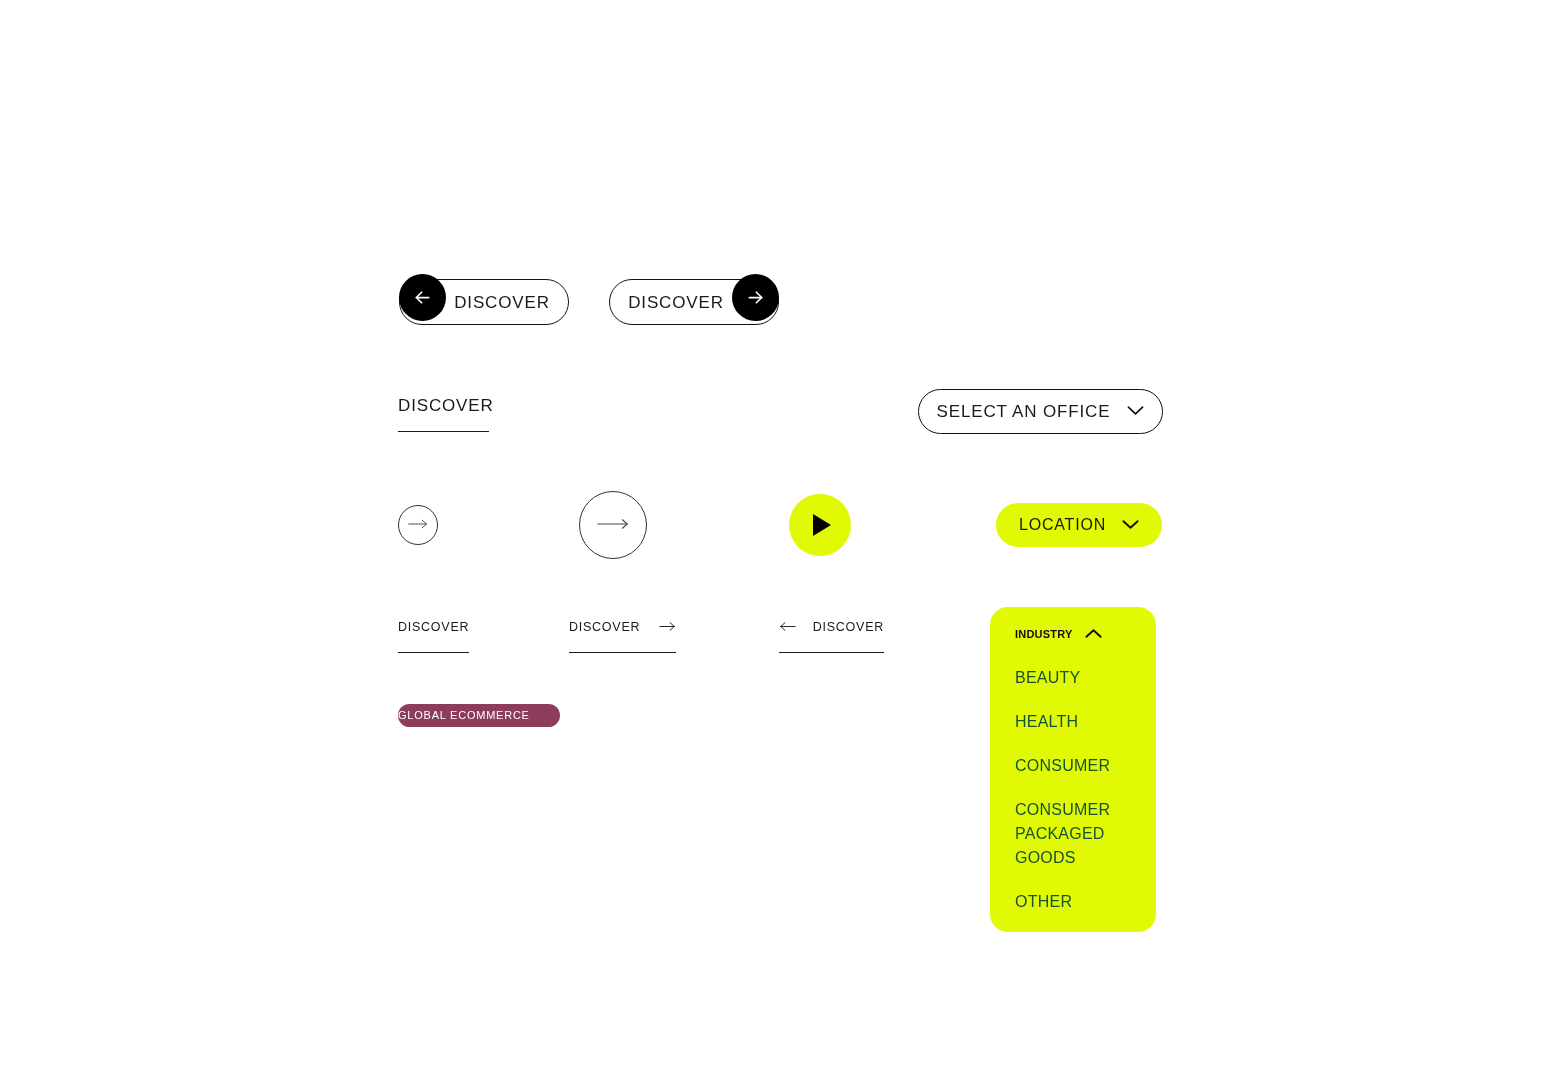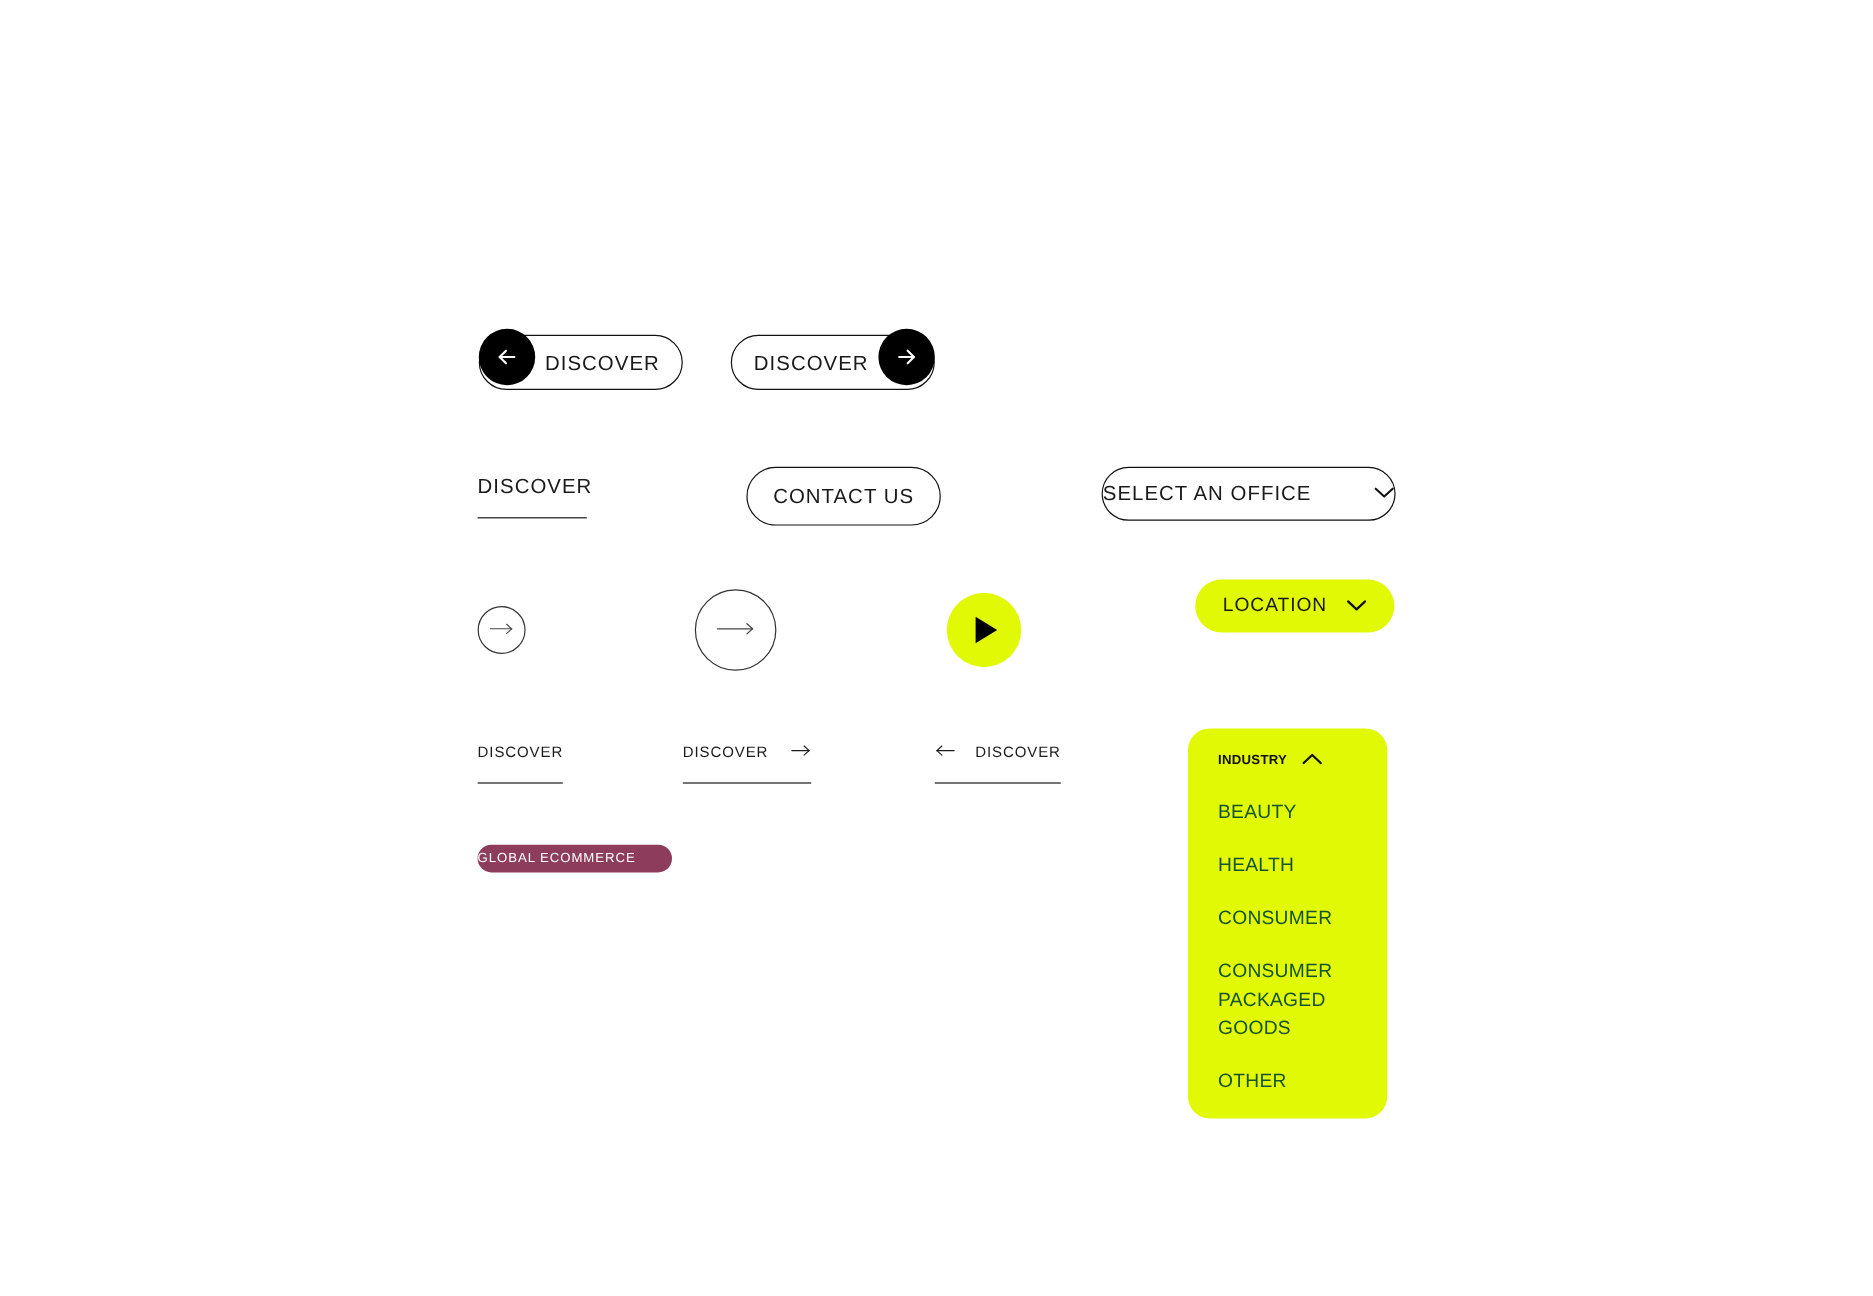--- a/index.html
+++ b/index.html
@@ -112,21 +112,21 @@
   #btn-contact-us {
     left: 622px; top: 389px;
     width: 162px; height: 49px;
     justify-content: center;
   }
 
   
   #btn-select-office {
     left: 918px; top: 389px;
     width: 245px; height: 45px;
-    justify-content: space-between;
+    justify-content: center;
     gap: 17px;
   }
 
   
   .chev { display: block; }
 
   
   .circle-outline {
     position: absolute;
     display: flex;
@@ -156,21 +156,21 @@
   #btn-play .tri {
     width: 0; height: 0;
     margin-left: 4px;
     border-top: 11px solid transparent;
     border-bottom: 11px solid transparent;
     border-left: 18px solid #000000;
   }
 
   
   #btn-location {
-    left: 996px; top: 483px;
+    left: 996px; top: 503px;
     width: 166px; height: 44px;
     border: none;
     justify-content: center;
     gap: 16px;
   }
   #btn-location .pill-label { font-size: 16px; }
 
   
   .link-small { position: absolute; cursor: pointer; color: #1a1a1a; }
   .link-small .ls-row {
@@ -273,23 +273,20 @@
       </svg>
     </span>
   </button>
 
 
   <a class="link-underline" id="link-discover-large">
     <span class="lu-text">DISCOVER</span>
     <span class="lu-rule"></span>
   </a>
 
-  <button class="pill" id="btn-contact-us">
-    <span class="pill-label">CONTACT US</span>
-  </button>
 
   <button class="pill" id="btn-select-office">
     <span class="pill-label">SELECT AN OFFICE</span>
     <span class="chev">
       <svg width="17" height="11" viewBox="0 0 18 11" fill="none" stroke="#111111" stroke-width="1.8" stroke-linecap="round" stroke-linejoin="round">
         <polyline points="1.5 2 9 9 16.5 2"></polyline>
       </svg>
     </span>
   </button>
 

